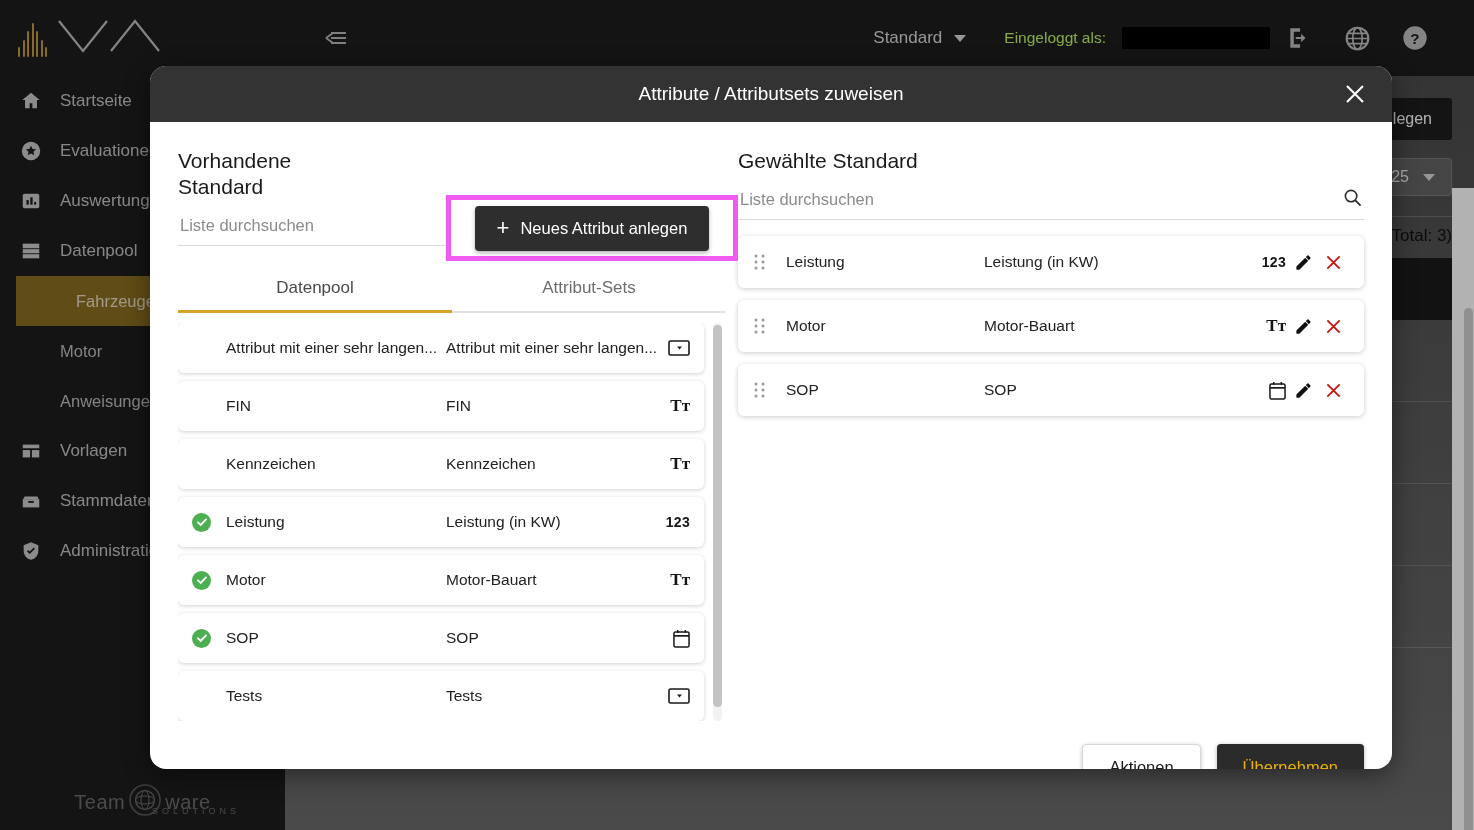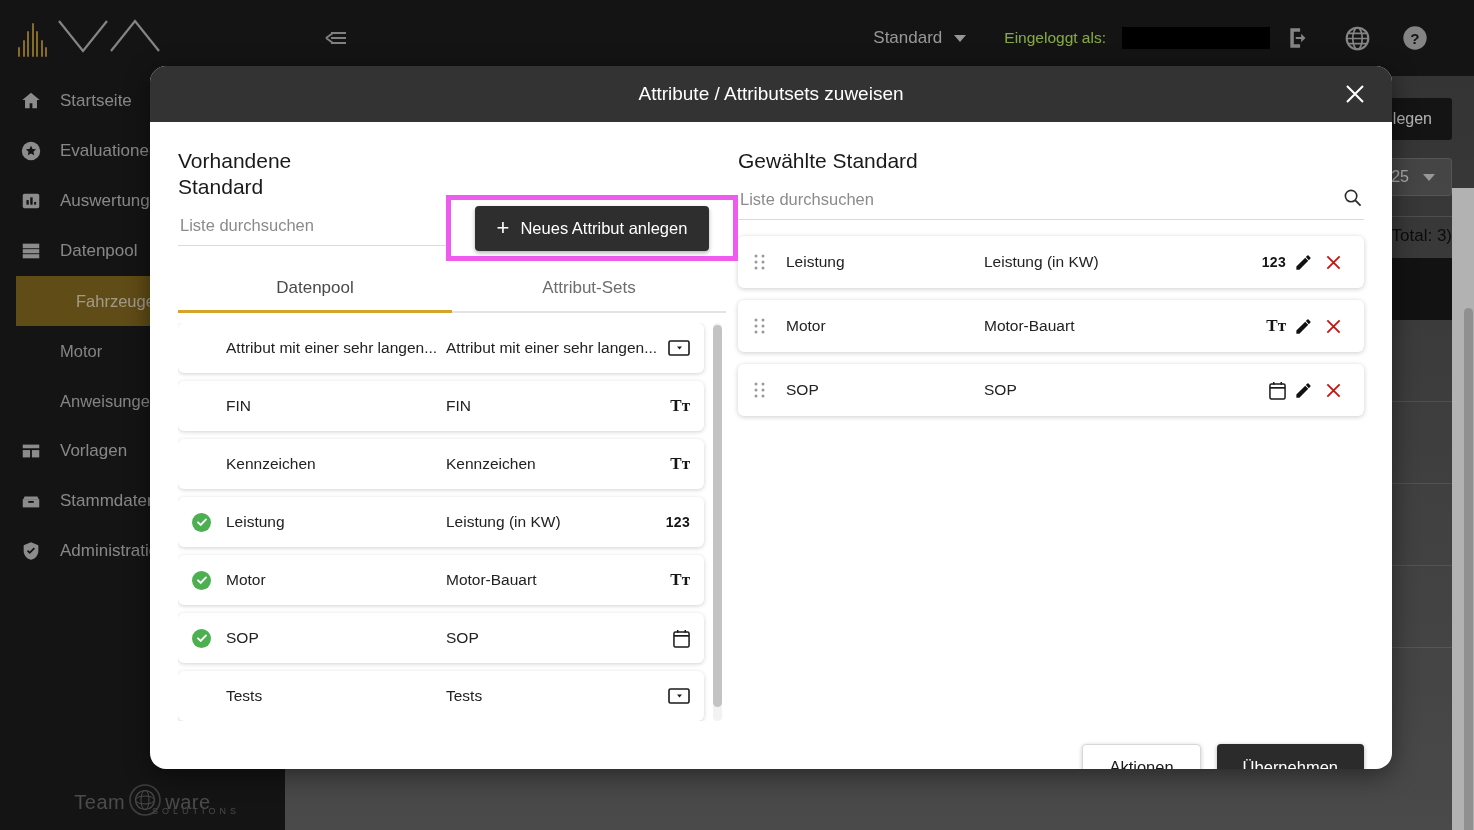--- a/index.html
+++ b/index.html
@@ -193,21 +193,21 @@
   .modal-footer {
     height: 92px; display: flex; align-items: center; justify-content: flex-end;
     gap: 16px; padding-right: 28px; flex: 0 0 92px;
   }
   .btn-cancel {
     background: #fff; color: #1a1a1a; border: 1px solid #d8d8d8; border-radius: 4px;
     font-size: 16.5px; padding: 13px 26px; box-shadow: 0 1px 4px rgba(0,0,0,.22);
     font-family: "Liberation Sans", sans-serif; cursor: pointer;
   }
   .btn-apply {
-    background: #2b2b2b; color: #ffffff; border: none; border-radius: 4px;
+    background: #2b2b2b; color: #eab308; border: none; border-radius: 4px;
     font-size: 16.5px; padding: 14px 26px; box-shadow: 0 1px 4px rgba(0,0,0,.3);
     font-family: "Liberation Sans", sans-serif; cursor: pointer;
   }
 </style>
 </head>
 <body>
 
 <div id="app">
 
   <div class="content-bg">

